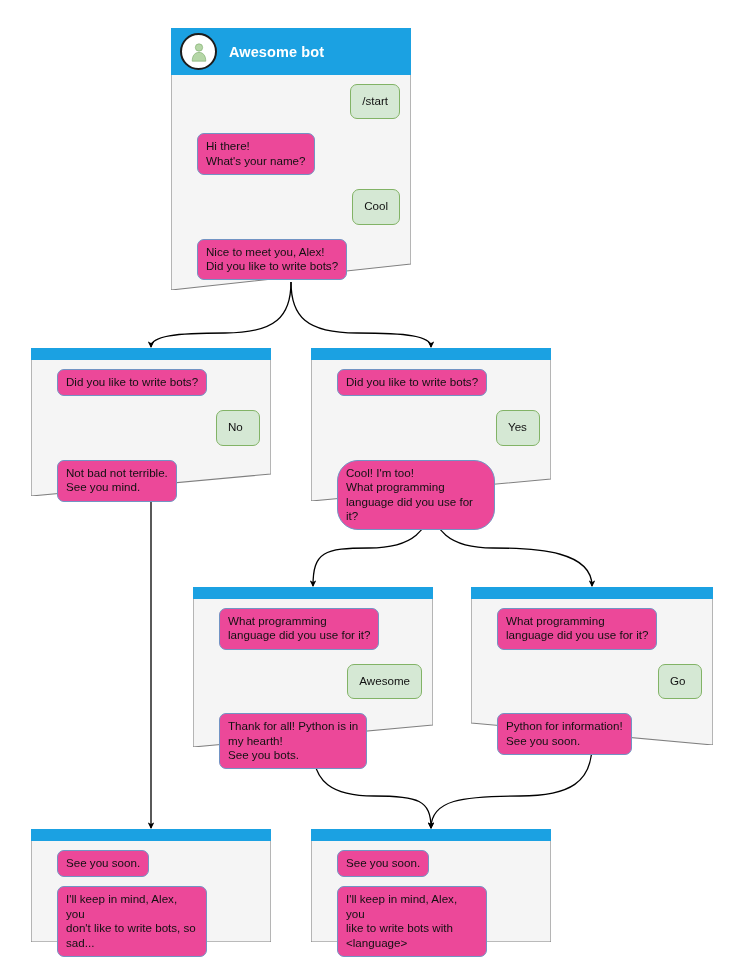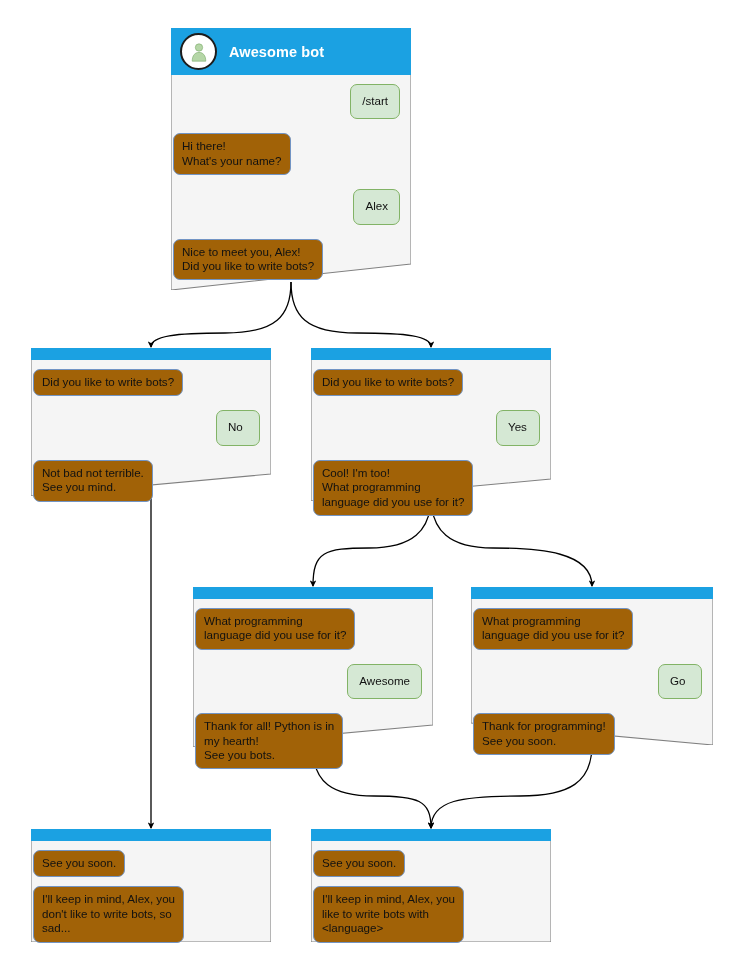--- a/index.html
+++ b/index.html
@@ -93,21 +93,21 @@
     align-items: center;
     justify-content: center;
   }
 
   
   .chat {
     position: absolute;
     left: 0;
     right: 0;
     box-sizing: border-box;
-    padding: 9px 11px 0 2px;
+    padding: 9px 11px 0 26px;
     display: flex;
     flex-direction: column;
   }
 
   .node.root .chat { top: 47px; }
   .node.sub .chat  { top: 12px; }
 
   .bubble {
     max-width: 78%;
     box-sizing: border-box;
@@ -116,21 +116,21 @@
     font-size: 11.6px;
     line-height: 14.4px;
     color: #111111;
     white-space: pre-line;
     border-width: 1px;
     border-style: solid;
   }
 
   .bubble.bot {
     align-self: flex-start;
-    background: #a16207;
+    background: #ec4899;
     border-color: #7294c4;
   }
 
   .bubble.user {
     align-self: flex-end;
     background: #d5e8d4;
     border-color: #82b366;
     text-align: left;
     min-width: 44px;
     padding: 9px 11px 10px 11px;
@@ -179,21 +179,21 @@
           </svg>
         </div>
         <div class="bot-title">Awesome bot</div>
       </div>
       <div class="chat">
         <div class="bubble user">/start</div>
         <div class="gap-md"></div>
         <div class="bubble bot">Hi there!
 What's your name?</div>
         <div class="gap-md"></div>
-        <div class="bubble user">Alex</div>
+        <div class="bubble user">Cool</div>
         <div class="gap-md"></div>
         <div class="bubble bot" style="max-width:88%;">Nice to meet you, Alex!
 Did you like to write bots?</div>
       </div>
     </div>
   </div>
 
   <div class="node sub" style="left:31px; top:348px; width:240px; height:148px;">
     <svg class="node-shape" viewBox="0 0 240 148" preserveAspectRatio="none">
       <polygon points="0,0 240,0 240,126 0,148" fill="#f5f5f5" stroke="#808080" stroke-width="1.1"></polygon>
@@ -215,21 +215,21 @@
     <svg class="node-shape" viewBox="0 0 240 153" preserveAspectRatio="none">
       <polygon points="0,0 240,0 240,131 0,153" fill="#f5f5f5" stroke="#808080" stroke-width="1.1"></polygon>
     </svg>
     <div class="node-inner">
       <div class="node-titlebar" style="background:#1ba1e2;"></div>
       <div class="chat">
         <div class="bubble bot" style="max-width:88%;">Did you like to write bots?</div>
         <div class="gap-md"></div>
         <div class="bubble user">Yes</div>
         <div class="gap-md"></div>
-        <div class="bubble bot" style="max-width:78%;">Cool! I'm too!
+        <div class="bubble bot" style="max-width:78%;border-radius:21px;">Cool! I'm too!
 What programming
 language did you use for it?</div>
       </div>
     </div>
   </div>
 
   <div class="node sub" style="left:193px; top:587px; width:240px; height:160px;">
     <svg class="node-shape" viewBox="0 0 240 160" preserveAspectRatio="none">
       <polygon points="0,0 240,0 240,138 0,160" fill="#f5f5f5" stroke="#808080" stroke-width="1.1"></polygon>
     </svg>
@@ -253,21 +253,21 @@
       <polygon points="0,0 242,0 242,158 0,136" fill="#f5f5f5" stroke="#808080" stroke-width="1.1"></polygon>
     </svg>
     <div class="node-inner">
       <div class="node-titlebar" style="background:#1ba1e2;"></div>
       <div class="chat">
         <div class="bubble bot" style="max-width:80%;">What programming
 language did you use for it?</div>
         <div class="gap-md"></div>
         <div class="bubble user">Go</div>
         <div class="gap-md"></div>
-        <div class="bubble bot" style="max-width:80%;">Thank for programming!
+        <div class="bubble bot" style="max-width:80%;">Python for information!
 See you soon.</div>
       </div>
     </div>
   </div>
 
   <div class="node sub" style="left:31px; top:829px; width:240px; height:113px;">
     <svg class="node-shape" viewBox="0 0 240 113" preserveAspectRatio="none">
       <polygon points="0,0 240,0 240,113 0,113" fill="#f5f5f5" stroke="#808080" stroke-width="1.1"></polygon>
     </svg>
     <div class="node-inner">

